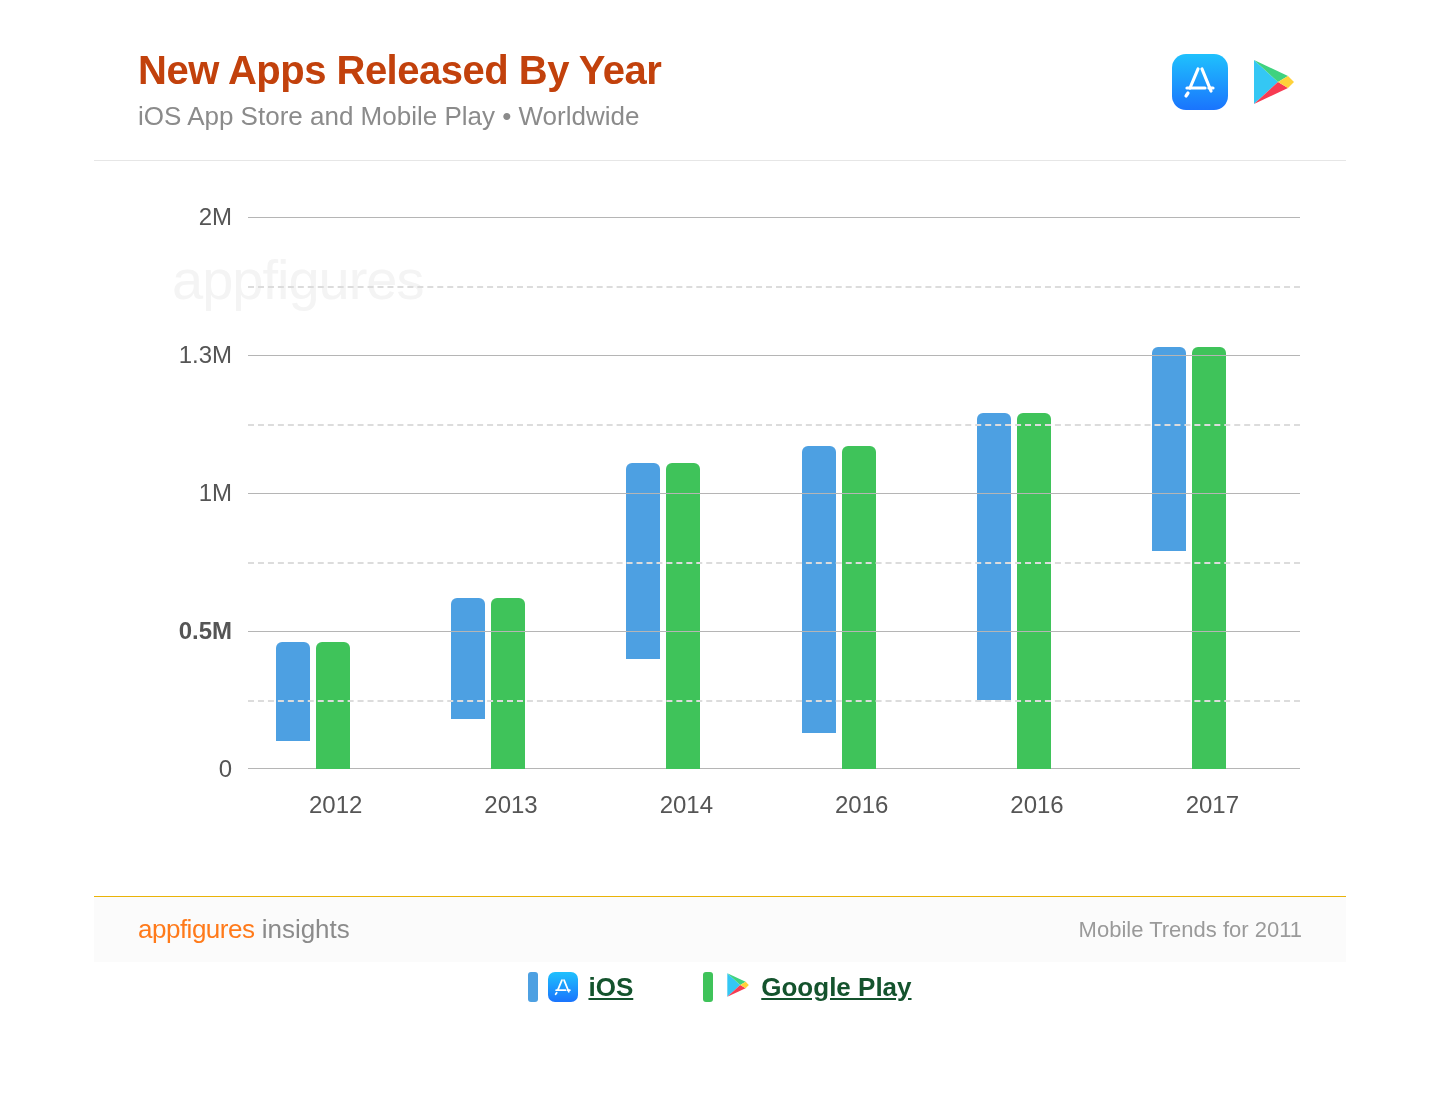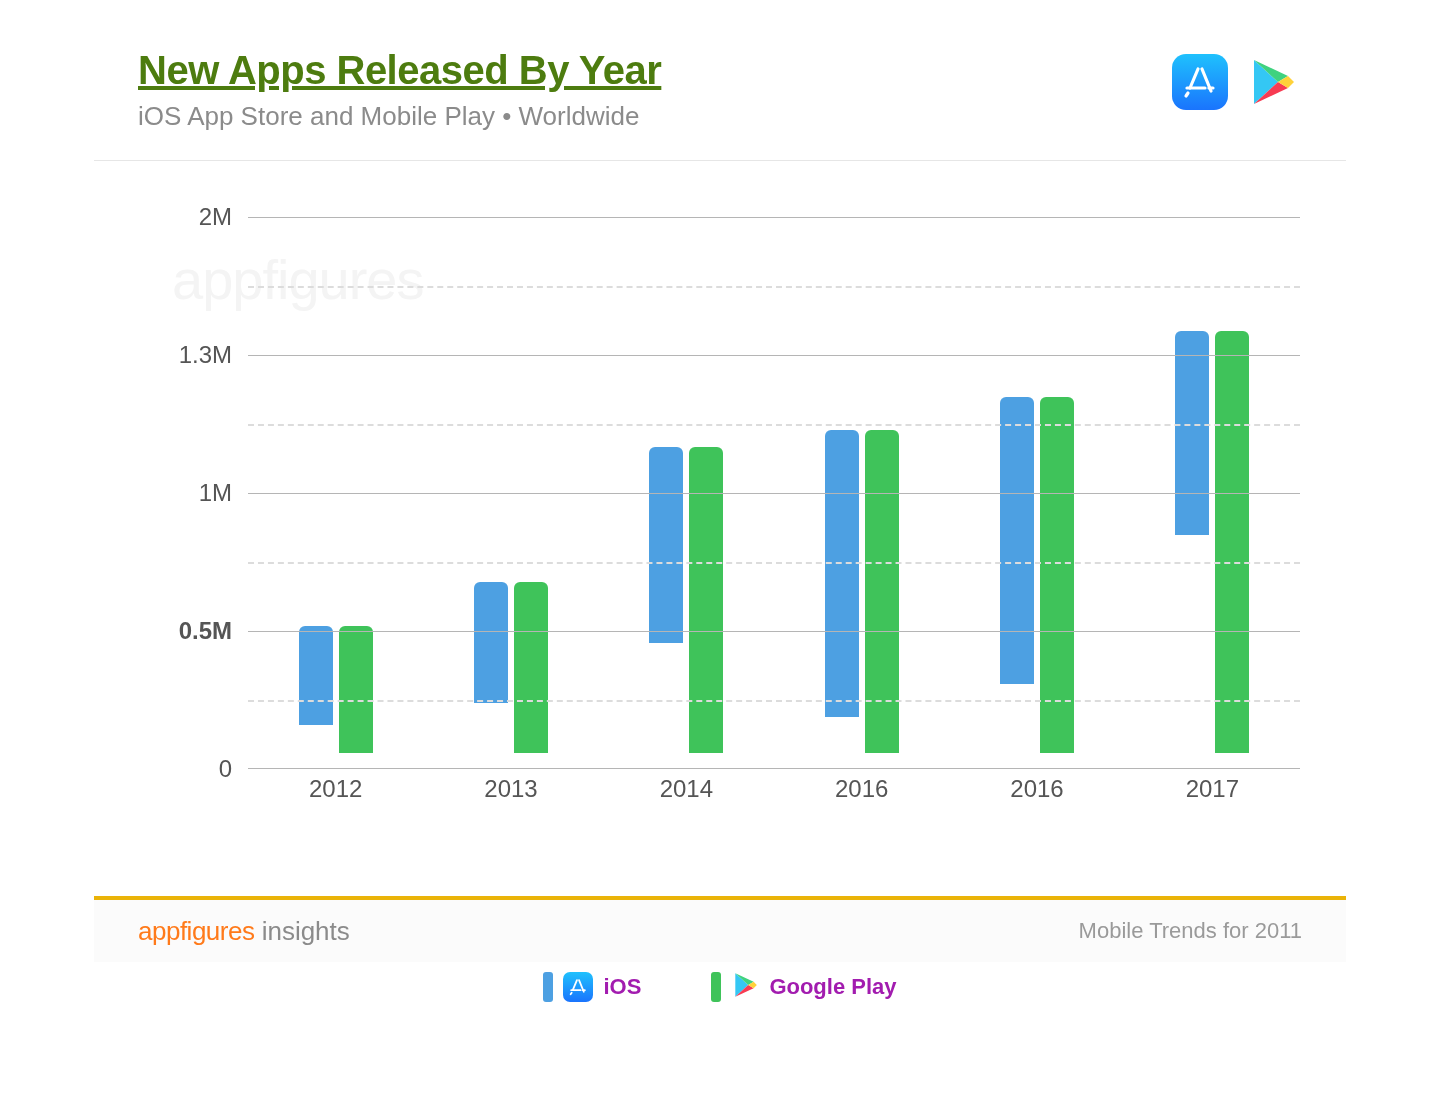--- a/index.html
+++ b/index.html
@@ -1,45 +1,45 @@
 <!DOCTYPE html>
 <html><head>
 <meta charset="utf-8">
 <style>
   * { box-sizing: border-box; margin: 0; padding: 0; }
   html, body { width: 1440px; height: 1096px; background: #fff; font-family: -apple-system, BlinkMacSystemFont, "Segoe UI", Helvetica, Arial, sans-serif; }
   .wrap { width: 1252px; height: 962px; margin: 0 auto; background: #fff; position: relative; }
   .header { display: flex; justify-content: space-between; align-items: flex-start; padding: 48px 20px 28px 44px; border-bottom: 1px solid #e6e6e6; }
-  .titles h1 { font-size: 40px; font-weight: 700; color: #4d7c0f; letter-spacing: -0.5px; text-decoration: underline; }
+  .titles h1 { font-size: 40px; font-weight: 700; color: #c2410c; letter-spacing: -0.5px; }
   .titles h2 { font-size: 26px; font-weight: 400; color: #8b8b8b; margin-top: 8px; }
   .store-icons { display: flex; gap: 18px; align-items: center; margin-top: 6px; margin-right: 28px; }
   .appstore-icon { width: 56px; height: 56px; border-radius: 14px; background: linear-gradient(180deg,#1fc1fd 0%, #1a74fd 100%); display:flex; align-items:center; justify-content:center; }
   .play-icon { width: 52px; height: 52px; position: relative; }
   .chart-area { position: relative; width: 1160px; height: 640px; margin: 56px auto 0 auto; }
   .plot { position: absolute; left: 108px; top: 0; right: 0; bottom: 88px; }
   .gridline { position: absolute; left: 0; right: 0; border-top: 1px solid #b5b5b5; }
   .gridline.minor { border-top: 2px dashed #dcdcdc; }
   .ylabel { position: absolute; left: -108px; width: 92px; text-align: right; font-size: 24px; color: #555; transform: translateY(-50%); }
   .baseline { position:absolute; left:0; right:0; bottom:0; border-top: 1px solid #b5b5b5; }
   .bars-layer { position:absolute; left:0; right:0; bottom:0; top:0; }
-  .group { position:absolute; bottom:16px; width: 120px; display:flex; justify-content:center; gap:6px; }
+  .group { position:absolute; bottom:0; width: 120px; display:flex; gap:6px; }
   .bar { width: 34px; border-radius: 6px 6px 0 0; }
   .bar.ios { background: #4da0e2; }
   .bar.gp { background: #3fc35a; }
   .xlabel { position:absolute; top: 100%; margin-top: 22px; left:50%; transform:translateX(-50%); font-size: 24px; color:#555; white-space:nowrap; }
   .watermark { position:absolute; left: 32px; top: 30px; font-size: 56px; font-weight: 500; color: #f4f4f4; letter-spacing: -1px; pointer-events:none; user-select:none; }
   .legend { display:flex; justify-content:center; gap: 70px; margin-top: 114px; align-items:center; }
   .legend-item { display:flex; align-items:center; gap: 10px; }
   .swatch { width: 10px; height: 30px; border-radius: 3px; }
   .swatch.ios { background:#4da0e2; }
   .swatch.gp { background:#3fc35a; }
   .legend-icon-small { width: 30px; height: 30px; border-radius: 7px; display:flex; align-items:center; justify-content:center; }
   .legend-icon-small.appstore { background: linear-gradient(180deg,#1fc1fd 0%, #1a74fd 100%); }
-  .legend-label { font-size: 22px; font-weight: 700; color: #a21caf; }
-  .footer { position:absolute; bottom:0; left:0; right:0; height: 66px; border-top:4px solid #eab308; background:#fbfbfb; display:flex; justify-content:space-between; align-items:center; padding: 0 44px; }
+  .legend-label { font-size: 26px; font-weight: 700; color: #14532d; text-decoration: underline; }
+  .footer { position:absolute; bottom:0; left:0; right:0; height: 66px; border-top:1px solid #eab308; background:#fbfbfb; display:flex; justify-content:space-between; align-items:center; padding: 0 44px; }
   .brand { font-size: 26px; color:#8b8b8b; font-weight:300; }
   .brand .af { color:#ff7a1a; font-weight:500; letter-spacing:-0.5px; }
   .footer-right { font-size: 22px; color:#9a9a9a; }
 </style>
 </head>
 <body>
 
 <div class="wrap">
 
   <div class="header">

